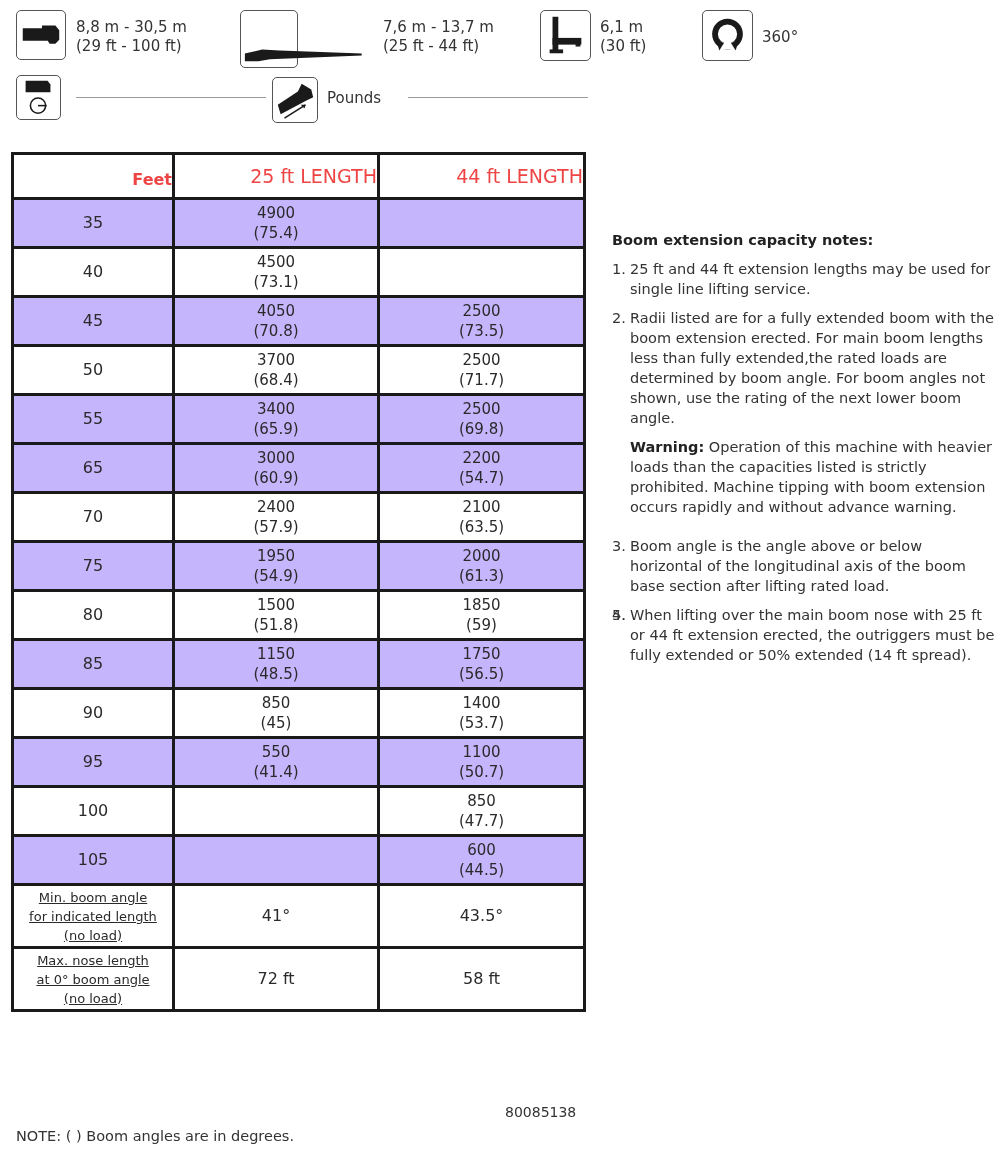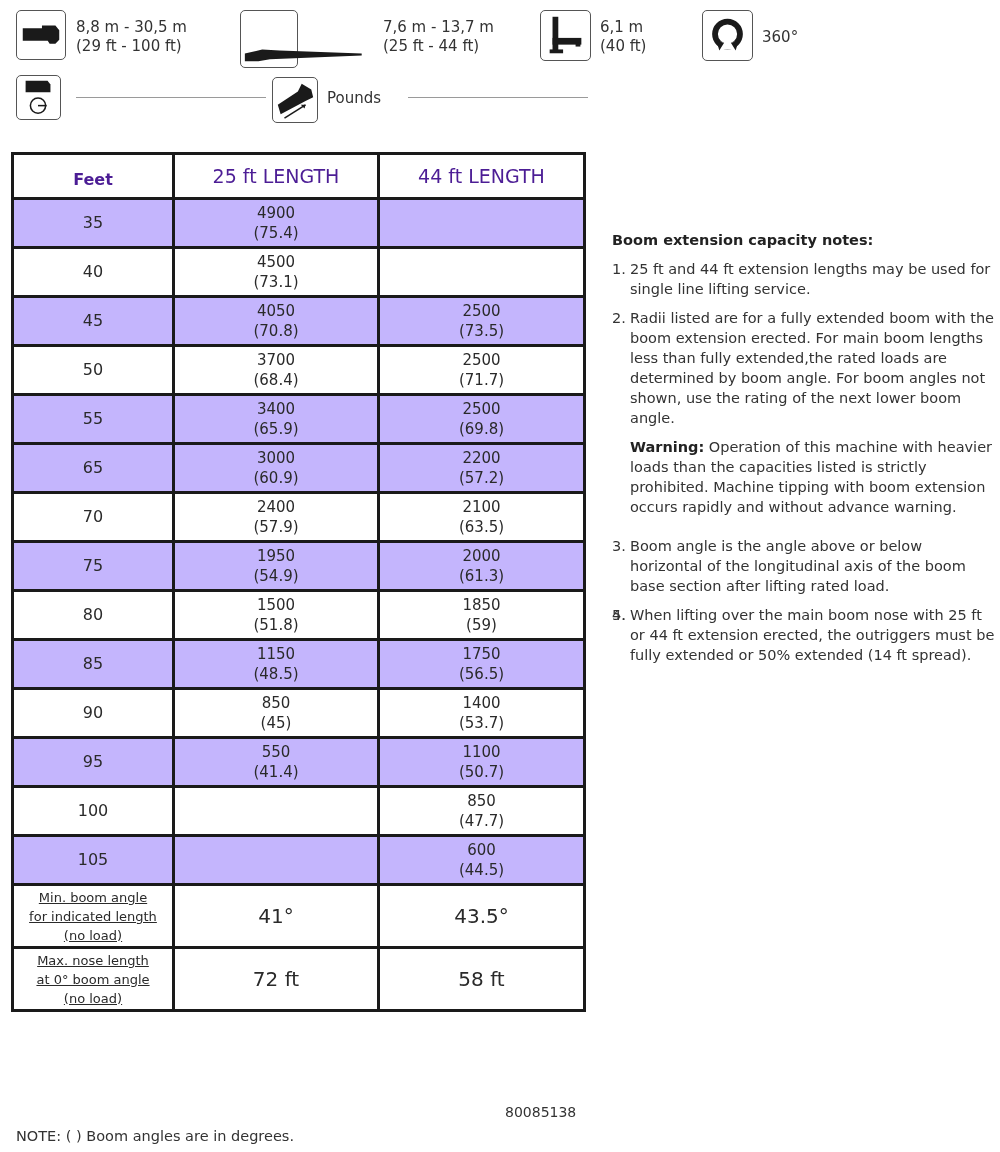--- a/index.html
+++ b/index.html
@@ -8,29 +8,29 @@
   .icon-box { position: absolute; border: 1.5px solid #555; border-radius: 5px; background: #fff;
               box-sizing: border-box; }
   .icon-box svg { display: block; width: 100%; height: 100%; }
   .spec-text { position: absolute; font-size: 15px; line-height: 19px; color: #333; }
   .hline { position: absolute; height: 1px; background: #9a9a9a; }
 
   table.chart { position: absolute; left: 11px; top: 152px; width: 572px;
                 border-collapse: collapse; table-layout: fixed; }
   table.chart td, table.chart th { border: 3px solid #1a1a1a; text-align: center;
                 padding: 0; color: #2a2a2a; }
-  table.chart th { height: 36px; font-size: 19px; font-weight: normal; color: #4c1d95; }
+  table.chart th { height: 36px; font-size: 19px; font-weight: normal; color: #ef4444; text-align: right; }
   table.chart th.feet { font-size: 16px; padding-top: 6px; font-weight: bold; }
   table.chart th.len { font-size: 19px; font-weight: normal; }
   table.chart td { height: 46px; font-size: 15px; line-height: 20px; }
   table.chart tr.shade td { background: #c4b5fd; }
   table.chart td.radius { font-size: 16px; }
   table.chart tr.foot td { height: 60px; }
   table.chart tr.foot td.label { font-size: 13px; line-height: 19px; text-decoration: underline; }
-  table.chart tr.foot td.val { font-size: 20px; }
+  table.chart tr.foot td.val { font-size: 16px; }
   .chart-id { position: absolute; left: 505px; top: 1104px; font-size: 14px; color: #333; }
   .note { position: absolute; left: 16px; top: 1128px; font-size: 14.5px; color: #333; }
 
   .notes { position: absolute; left: 612px; top: 230px; width: 385px; font-size: 14.5px;
            line-height: 20px; color: #333; }
   .notes h3 { margin: 0 0 9px 0; font-size: 14.5px; font-weight: bold; color: #222; }
   .notes .item { position: relative; padding-left: 18px; margin-bottom: 9px; }
   .notes .num { position: absolute; left: 0; top: 0; }
   .notes .warn { padding-left: 18px; margin-bottom: 19px; }
   .notes .warn b { color: #222; }
@@ -61,21 +61,21 @@
 <div class="icon-box" style="left:540px;top:10px;width:51px;height:51px;">
   <svg viewBox="0 0 51 51">
       <rect x="12" y="6" width="6" height="36" fill="#1a1a1a"></rect>
       <rect x="12" y="28" width="30" height="7" fill="#1a1a1a"></rect>
       <rect x="9" y="40" width="14" height="4" fill="#1a1a1a"></rect>
       <rect x="36" y="33" width="5" height="4" fill="#1a1a1a"></rect>
     </svg>
 </div>
 <div class="spec-text" style="left:600px;top:18px;">
   <div>6,1 m</div>
-  <div>(40 ft)</div>
+  <div>(30 ft)</div>
 </div>
 
 <div class="icon-box" style="left:702px;top:10px;width:51px;height:51px;">
   <svg viewBox="0 0 51 51">
       <circle cx="25.5" cy="24" r="13" fill="none" stroke="#1a1a1a" stroke-width="6"></circle>
       <rect x="18" y="32" width="15" height="8" fill="#fff"></rect>
       <path d="M14 31 L22 33 L17 41 Z M37 31 L29 33 L34 41 Z" fill="#1a1a1a"></path>
     </svg>
 </div>
 <div class="spec-text" style="left:762px;top:28px;">360°</div>
@@ -168,21 +168,21 @@
         </td>
       </tr>
       <tr class="shade">
         <td class="radius">65</td>
         <td>
           <div>3000</div>
           <div>(60.9)</div>
         </td>
         <td>
           <div>2200</div>
-          <div>(57.2)</div>
+          <div>(54.7)</div>
         </td>
       </tr>
       <tr>
         <td class="radius">70</td>
         <td>
           <div>2400</div>
           <div>(57.9)</div>
         </td>
         <td>
           <div>2100</div>

